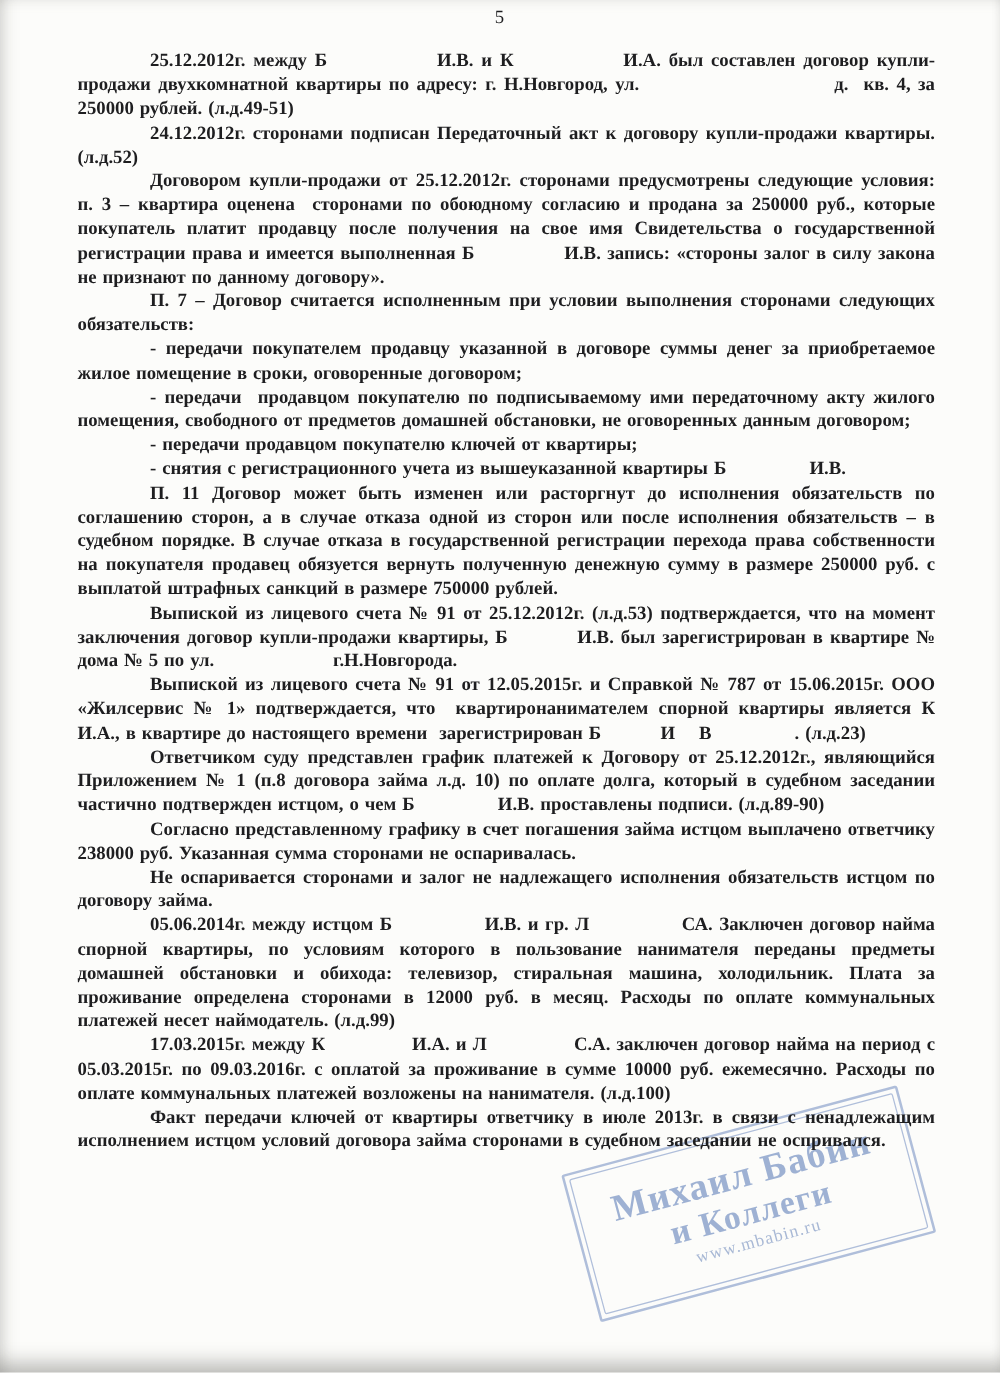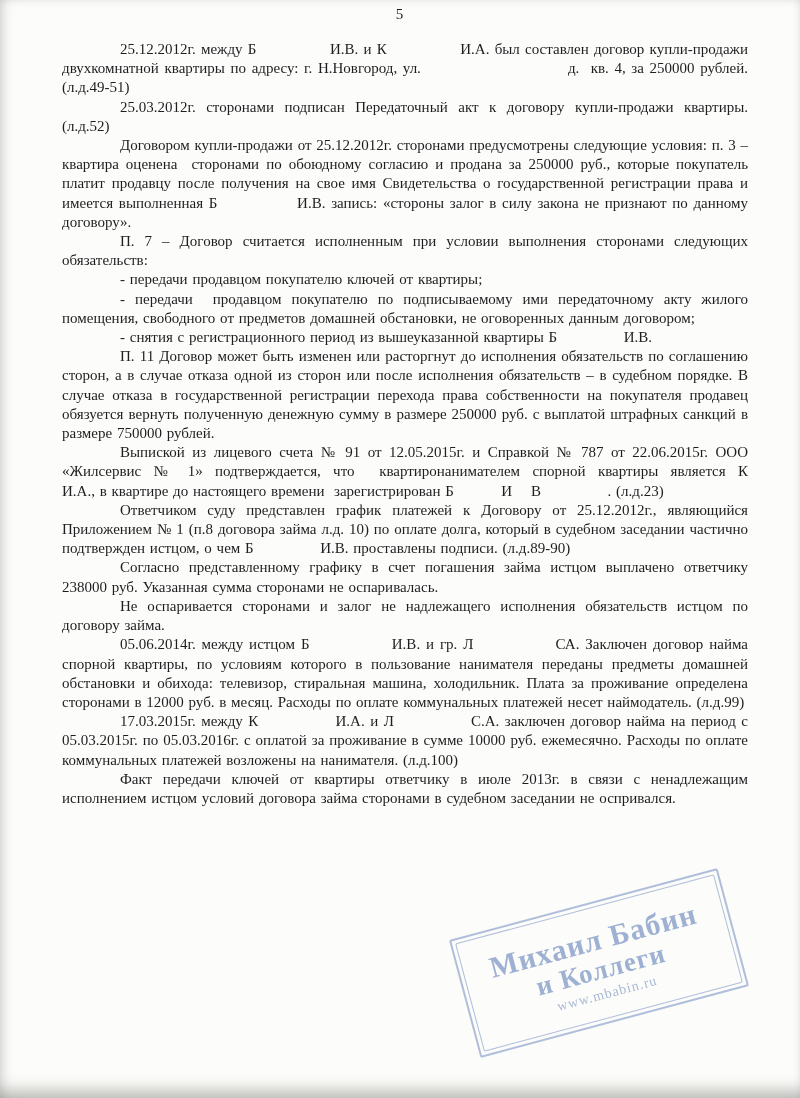--- a/index.html
+++ b/index.html
@@ -31,20 +31,21 @@
     z-index: 2;
   }
   .para {
     margin: 0;
     font-size: 15px;
     line-height: 19.2px;
     text-align: justify;
     text-indent: 58px;
     white-space: pre-wrap;
     word-spacing: 1px;
+    font-weight: bold;
   }
   .watermark {
     position: absolute;
     left: 460px;
     top: 902px;
     width: 274px;
     height: 118px;
     transform: rotate(-15deg);
     border: 2px solid rgba(128,152,198,.62);
     border-radius: 2px;
@@ -86,50 +87,52 @@
 <body>
 
 <div class="page">
 
   <div class="page-number">5</div>
 
   <div class="content">
 
       <p class="para">25.12.2012г. между Б              И.В. и К              И.А. был составлен договор купли-продажи двухкомнатной квартиры по адресу: г. Н.Новгород, ул.                          д.  кв. 4, за 250000 рублей. (л.д.49-51)</p>
 
-      <p class="para">25.03.2012г. сторонами подписан Передаточный акт к договору купли-продажи квартиры. (л.д.52)</p>
+      <p class="para">24.12.2012г. сторонами подписан Передаточный акт к договору купли-продажи квартиры. (л.д.52)</p>
 
 
       <p class="para">Договором купли-продажи от 25.12.2012г. сторонами предусмотрены следующие условия: п. 3 – квартира оценена  сторонами по обоюдному согласию и продана за 250000 руб., которые покупатель платит продавцу после получения на свое имя Свидетельства о государственной регистрации права и имеется выполненная Б              И.В. запись: «стороны залог в силу закона не признают по данному договору».</p>
 
       <p class="para">П. 7 – Договор считается исполненным при условии выполнения сторонами следующих обязательств:</p>
 
+      <p class="para">- передачи покупателем продавцу указанной в договоре суммы денег за приобретаемое жилое помещение в сроки, оговоренные договором;</p>
+
+      <p class="para">- передачи  продавцом покупателю по подписываемому ими передаточному акту жилого помещения, свободного от предметов домашней обстановки, не оговоренных данным договором;</p>
 
       <p class="para">- передачи продавцом покупателю ключей от квартиры;</p>
 
-      <p class="para">- передачи  продавцом покупателю по подписываемому ими передаточному акту жилого помещения, свободного от предметов домашней обстановки, не оговоренных данным договором;</p>
-
-      <p class="para">- снятия с регистрационного период из вышеуказанной квартиры Б              И.В.</p>
+      <p class="para">- снятия с регистрационного учета из вышеуказанной квартиры Б              И.В.</p>
 
       <p class="para">П. 11 Договор может быть изменен или расторгнут до исполнения обязательств по соглашению сторон, а в случае отказа одной из сторон или после исполнения обязательств – в судебном порядке. В случае отказа в государственной регистрации перехода права собственности на покупателя продавец обязуется вернуть полученную денежную сумму в размере 250000 руб. с выплатой штрафных санкций в размере 750000 рублей.</p>
 
 
+      <p class="para">Выпиской из лицевого счета № 91 от 25.12.2012г. (л.д.53) подтверждается, что на момент заключения договор купли-продажи квартиры, Б          И.В. был зарегистрирован в квартире №   дома № 5 по ул.                    г.Н.Новгорода.</p>
 
-      <p class="para">Выпиской из лицевого счета № 91 от 12.05.2015г. и Справкой № 787 от 22.06.2015г. ООО «Жилсервис № 1» подтверждается, что  квартиронанимателем спорной квартиры является К              И.А., в квартире до настоящего времени  зарегистрирован Б          И    В              . (л.д.23)</p>
+      <p class="para">Выпиской из лицевого счета № 91 от 12.05.2015г. и Справкой № 787 от 15.06.2015г. ООО «Жилсервис № 1» подтверждается, что  квартиронанимателем спорной квартиры является К              И.А., в квартире до настоящего времени  зарегистрирован Б          И    В              . (л.д.23)</p>
 
 
       <p class="para">Ответчиком суду представлен график платежей к Договору от 25.12.2012г., являющийся Приложением № 1 (п.8 договора займа л.д. 10) по оплате долга, который в судебном заседании частично подтвержден истцом, о чем Б              И.В. проставлены подписи. (л.д.89-90)</p>
 
       <p class="para">Согласно представленному графику в счет погашения займа истцом выплачено ответчику 238000 руб. Указанная сумма сторонами не оспаривалась.</p>
 
       <p class="para">Не оспаривается сторонами и залог не надлежащего исполнения обязательств истцом по   договору займа.</p>
 
       <p class="para">05.06.2014г. между истцом Б              И.В. и гр. Л              СА. Заключен договор найма спорной квартиры, по условиям которого в пользование нанимателя переданы предметы домашней обстановки и обихода: телевизор, стиральная машина, холодильник. Плата за проживание определена сторонами в 12000 руб. в месяц. Расходы по оплате коммунальных платежей несет наймодатель. (л.д.99)</p>
 
-      <p class="para">17.03.2015г. между К              И.А. и Л              С.А. заключен договор найма на период с 05.03.2015г. по 05.03.2016г. с оплатой за проживание в сумме 10000 руб. ежемесячно. Расходы по оплате коммунальных платежей возложены на нанимателя. (л.д.100)</p>
+      <p class="para">17.03.2015г. между К              И.А. и Л              С.А. заключен договор найма на период с 05.03.2015г. по 09.03.2016г. с оплатой за проживание в сумме 10000 руб. ежемесячно. Расходы по оплате коммунальных платежей возложены на нанимателя. (л.д.100)</p>
 
 
       <p class="para">Факт передачи ключей от квартиры ответчику в июле 2013г. в связи с ненадлежащим исполнением истцом условий договора займа сторонами в судебном заседании не оспривался.</p>
 
     </div>
 
   <div class="watermark">
     <div class="wm-inner">
       <div class="wm-name">Михаил Бабин</div>
       <div class="wm-colleagues">и Коллеги</div>

